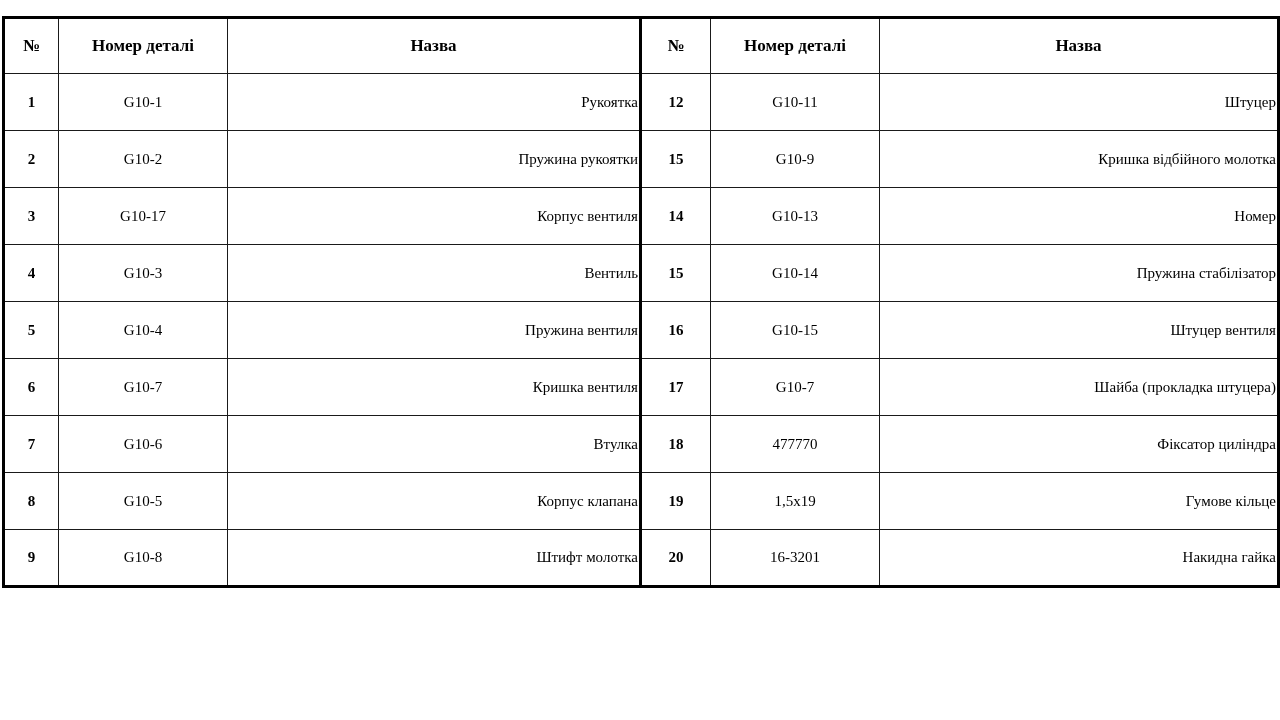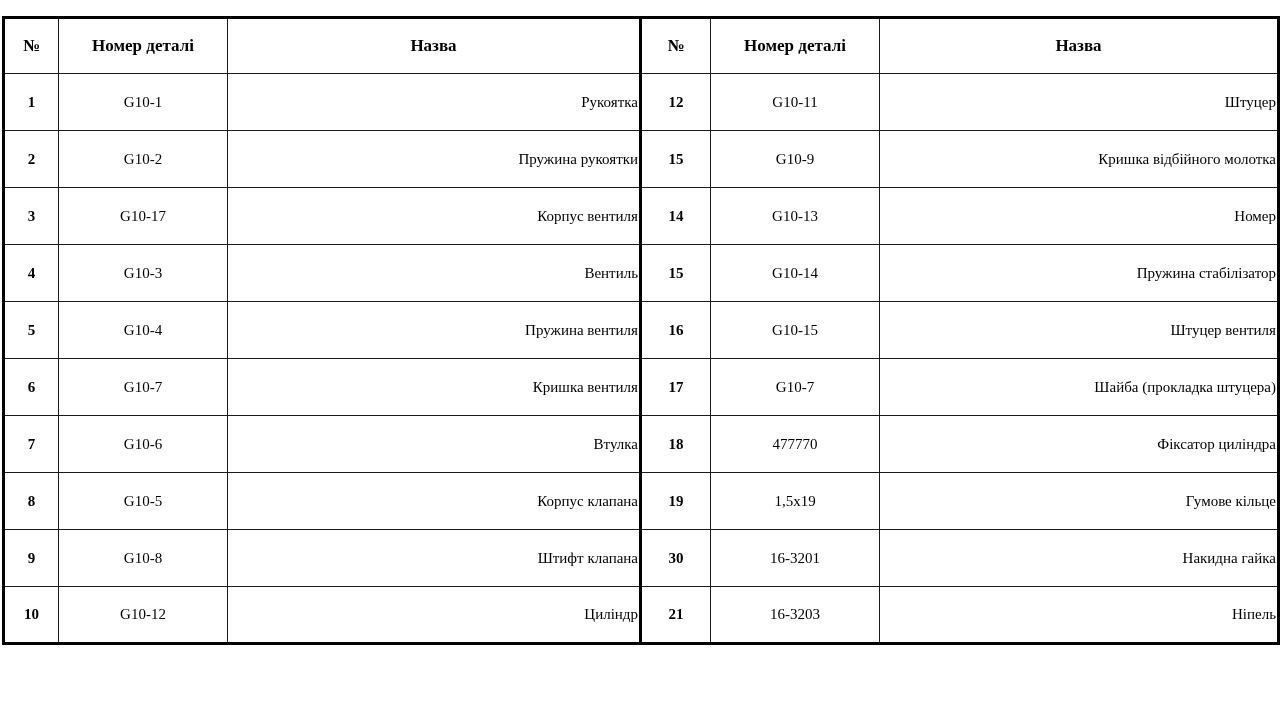--- a/index.html
+++ b/index.html
@@ -136,28 +136,20 @@
           <td class="col-num">8</td>
           <td class="col-part">G10-5</td>
           <td class="col-name">Корпус клапана</td>
           <td class="col-num mid-divider">19</td>
           <td class="col-part">1,5x19</td>
           <td class="col-name">Гумове кільце</td>
         </tr>
         <tr>
           <td class="col-num">9</td>
           <td class="col-part">G10-8</td>
-          <td class="col-name">Штифт клапана</td>
-          <td class="col-num mid-divider">30</td>
+          <td class="col-name">Штифт молотка</td>
+          <td class="col-num mid-divider">20</td>
           <td class="col-part">16-3201</td>
           <td class="col-name">Накидна гайка</td>
-        </tr>
-        <tr>
-          <td class="col-num">10</td>
-          <td class="col-part">G10-12</td>
-          <td class="col-name">Циліндр</td>
-          <td class="col-num mid-divider">21</td>
-          <td class="col-part">16-3203</td>
-          <td class="col-name">Ніпель</td>
         </tr>
       </tbody>
   </table>
 </div>
 
 </body></html>

